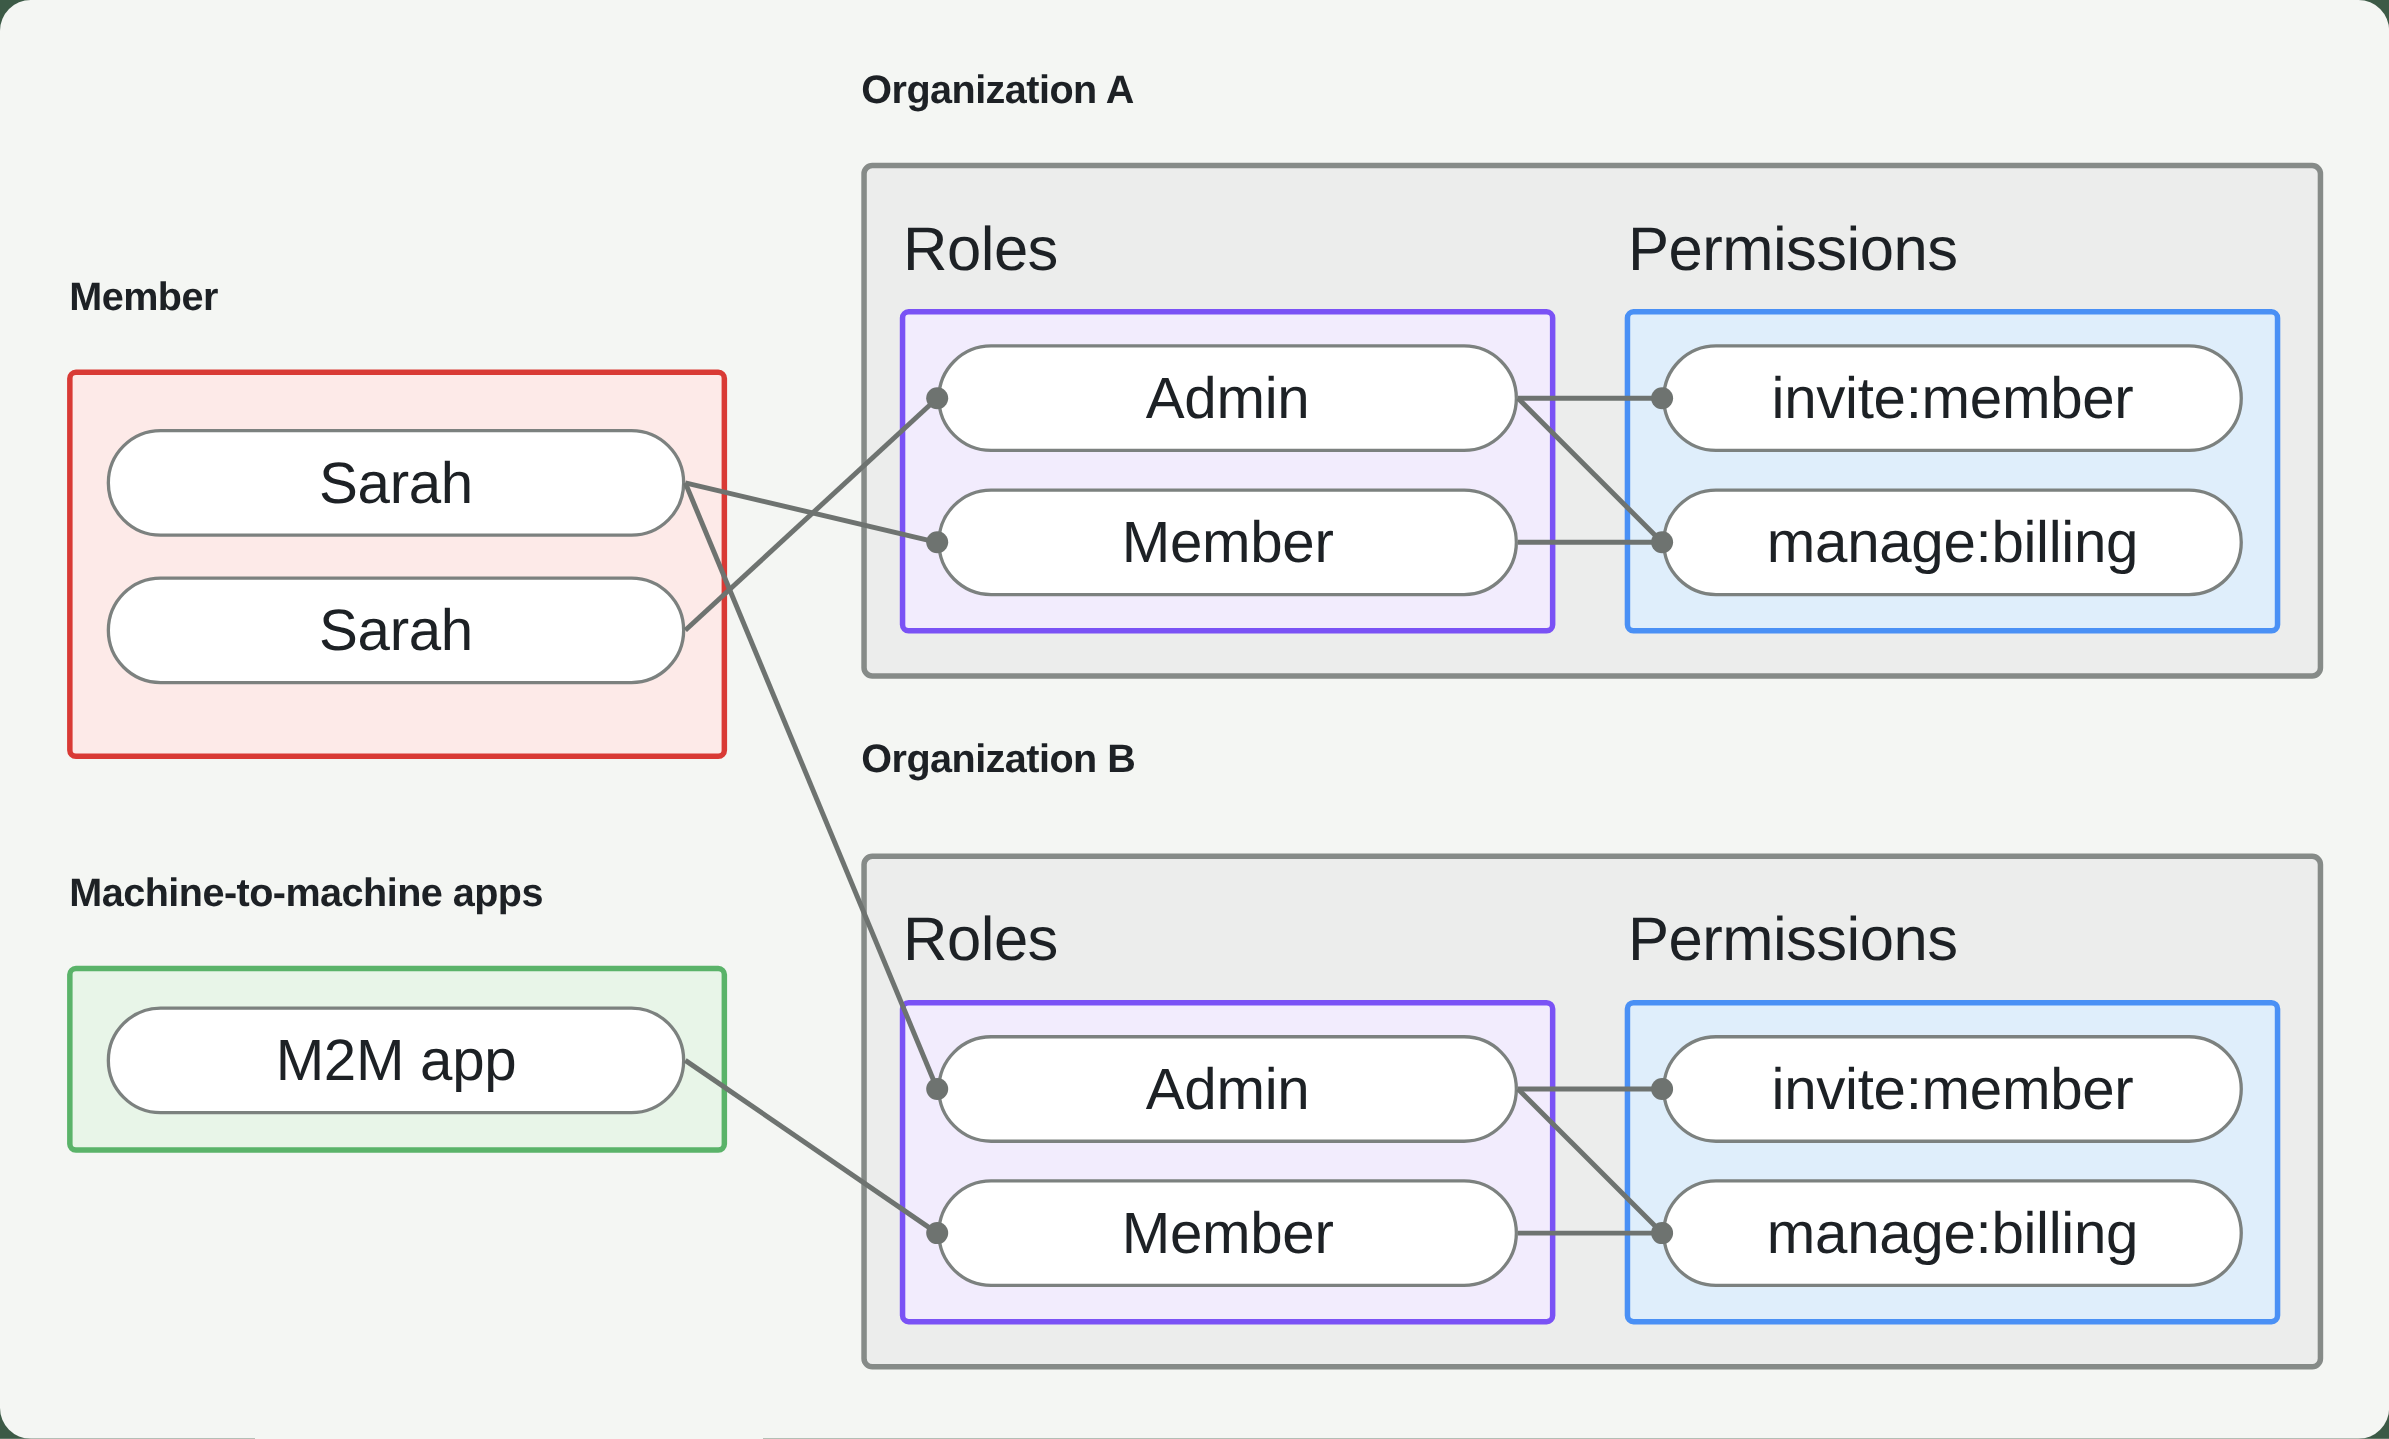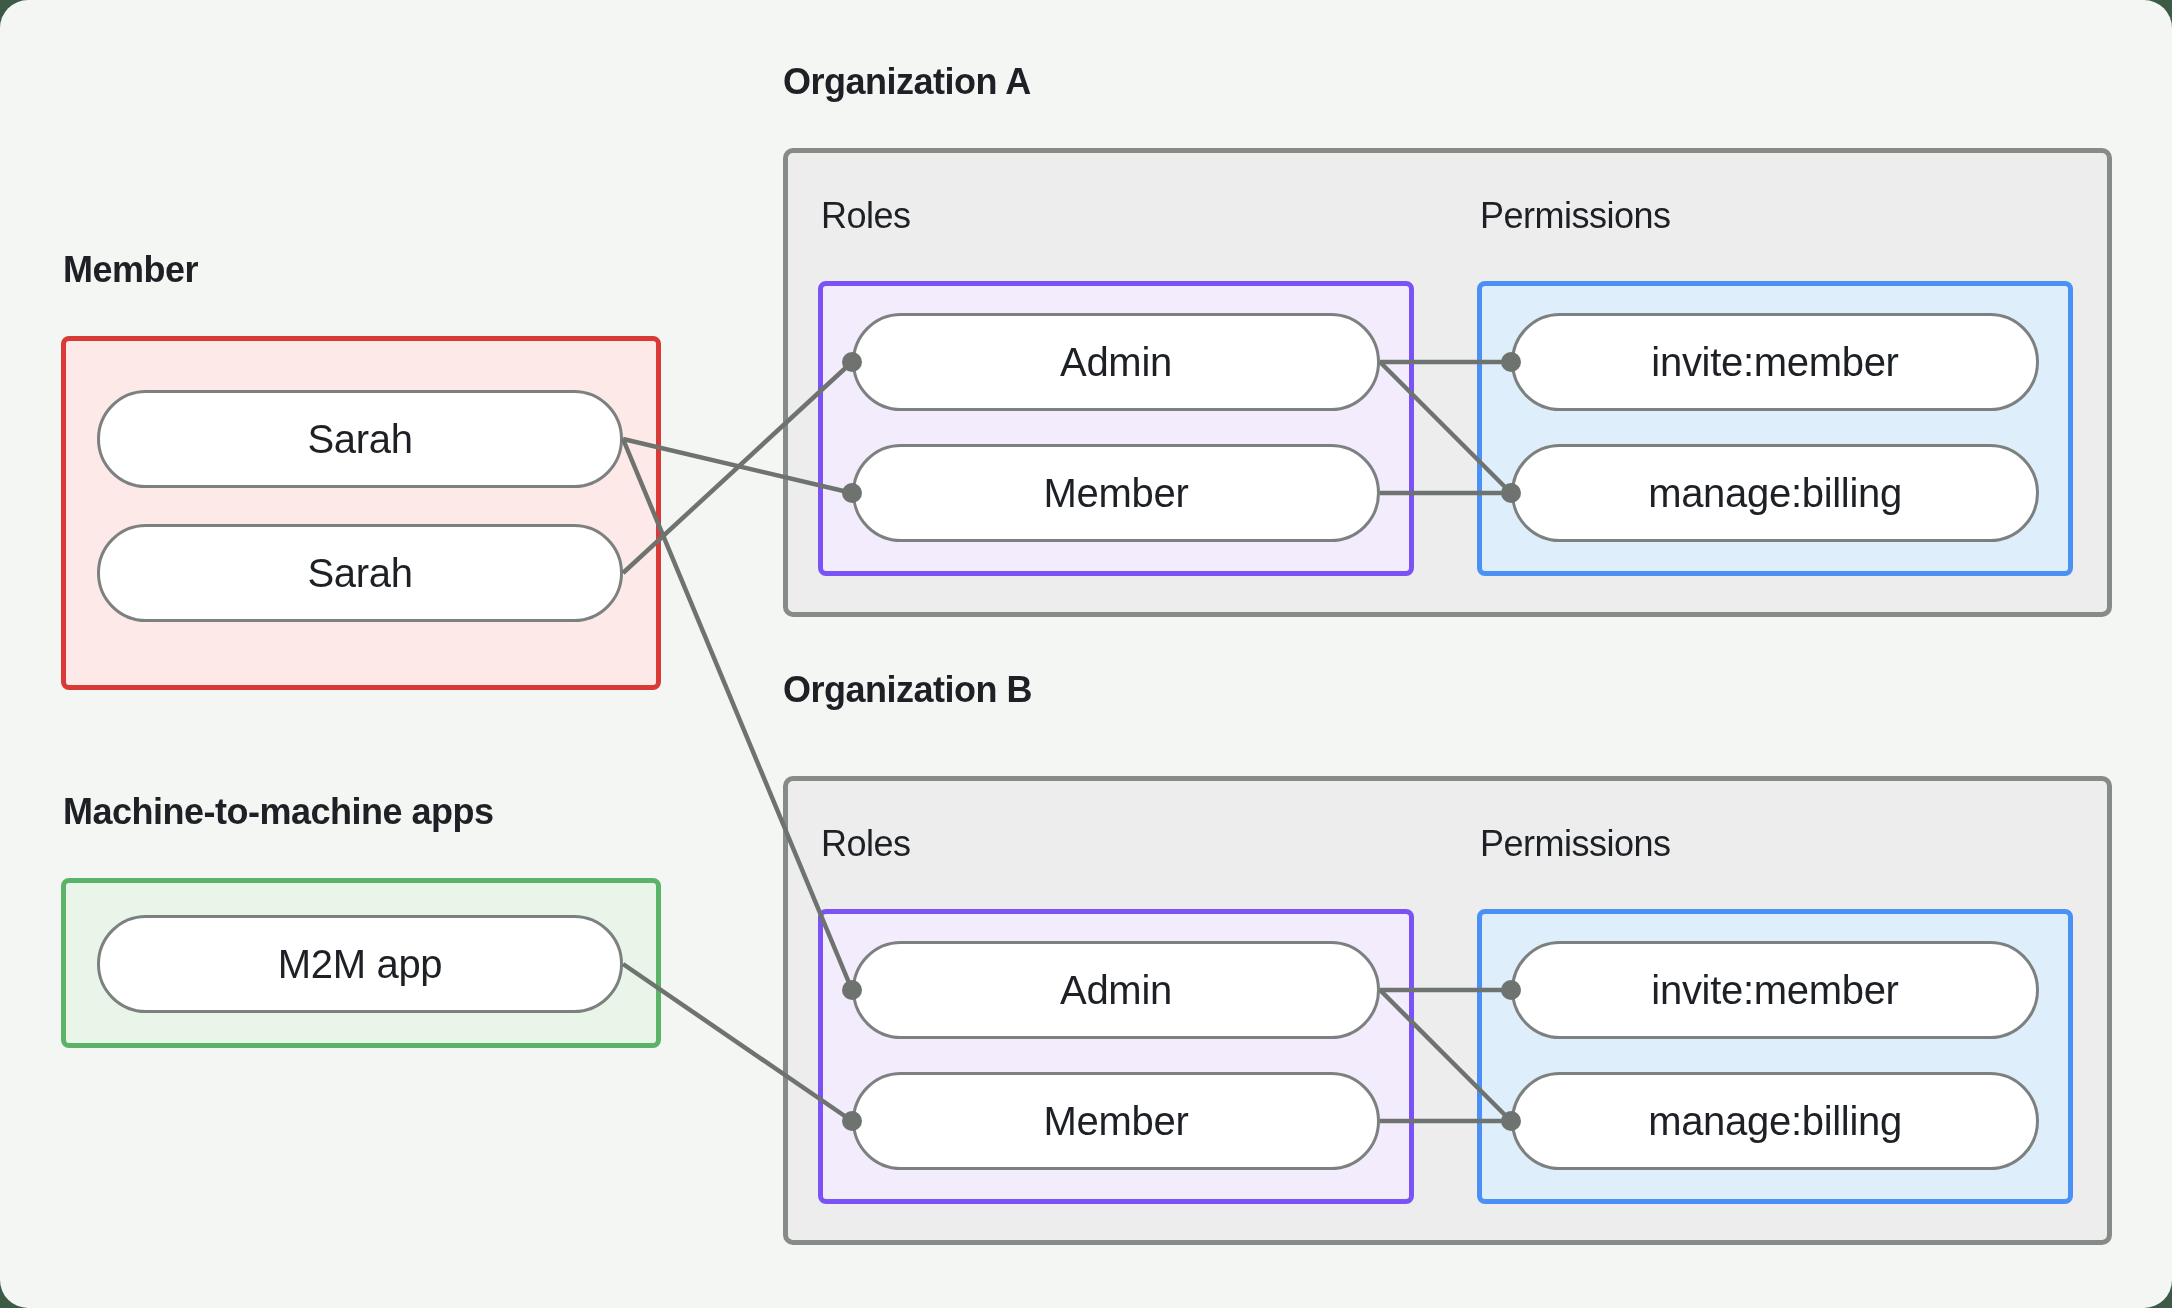--- a/index.html
+++ b/index.html
@@ -19,21 +19,21 @@
     position:absolute;
     font-size:36px;
     font-weight:700;
     color:#1d2125;
     letter-spacing:-0.5px;
     line-height:1;
     white-space:nowrap;
   }
   .inner-label{
     position:absolute;
-    font-size:36px;
+    font-size:56px;
     font-weight:500;
     color:#1d2125;
     letter-spacing:-0.5px;
     line-height:1;
     white-space:nowrap;
   }
   .org-box{
     position:absolute;
     background:#ecedec;
     border:5px solid #868b88;
@@ -52,21 +52,21 @@
   .pill{
     position:absolute;
     width:526px;height:98px;
     background:#ffffff;
     border:3px solid #7c817f;
     border-radius:49px;
     box-sizing:border-box;
     display:flex;
     align-items:center;
     justify-content:center;
-    font-size:40px;
+    font-size:53px;
     color:#1d2125;
     letter-spacing:-0.3px;
   }
   .pill.role{width:528px;}
   svg.edges{
     position:absolute;
     left:0;top:0;
     pointer-events:none;
   }
 </style>

